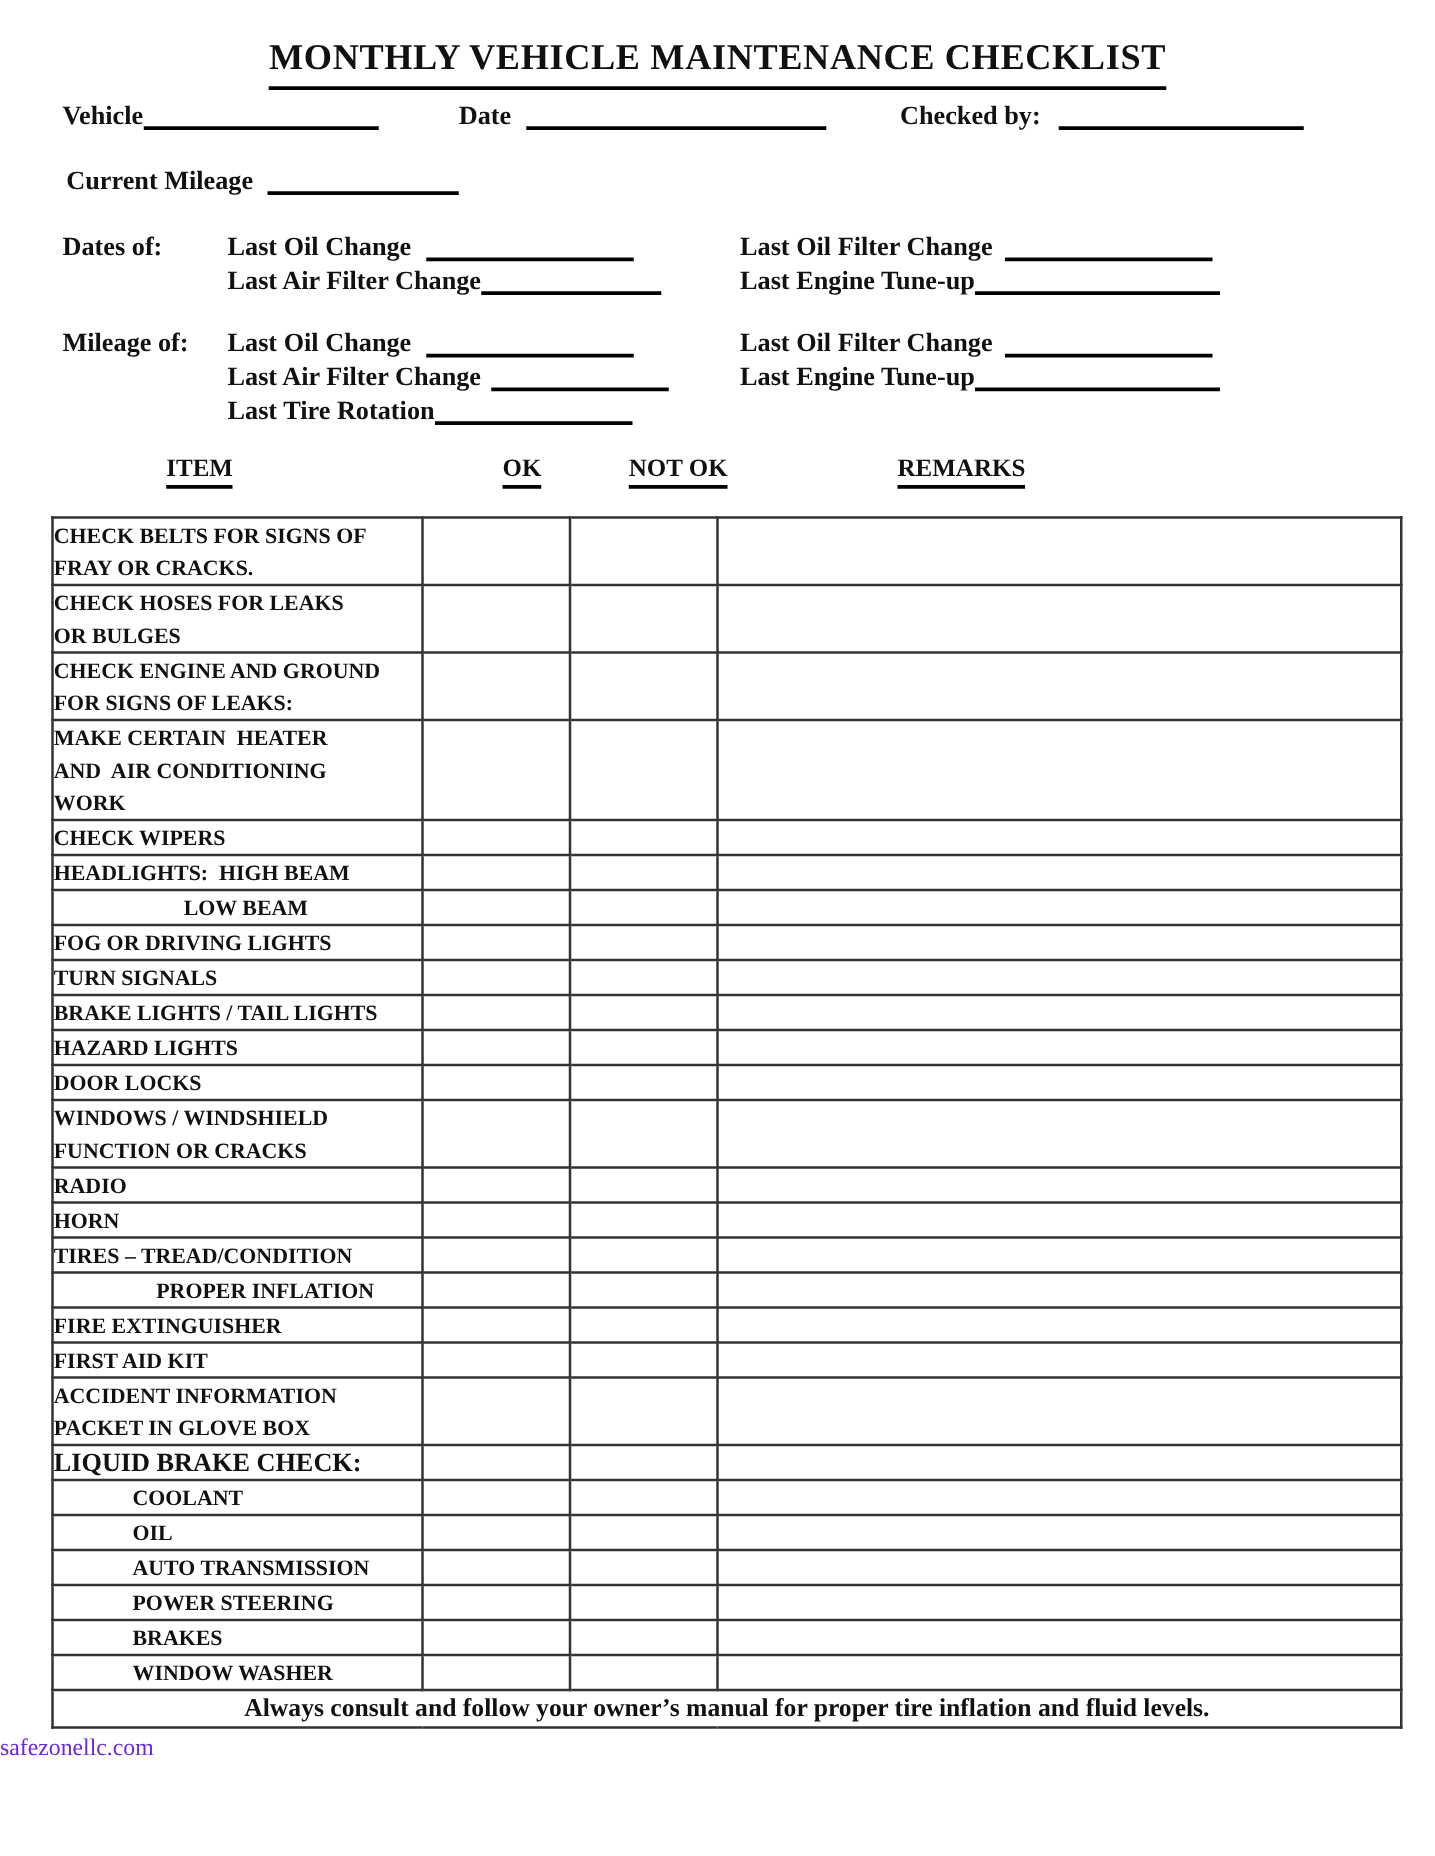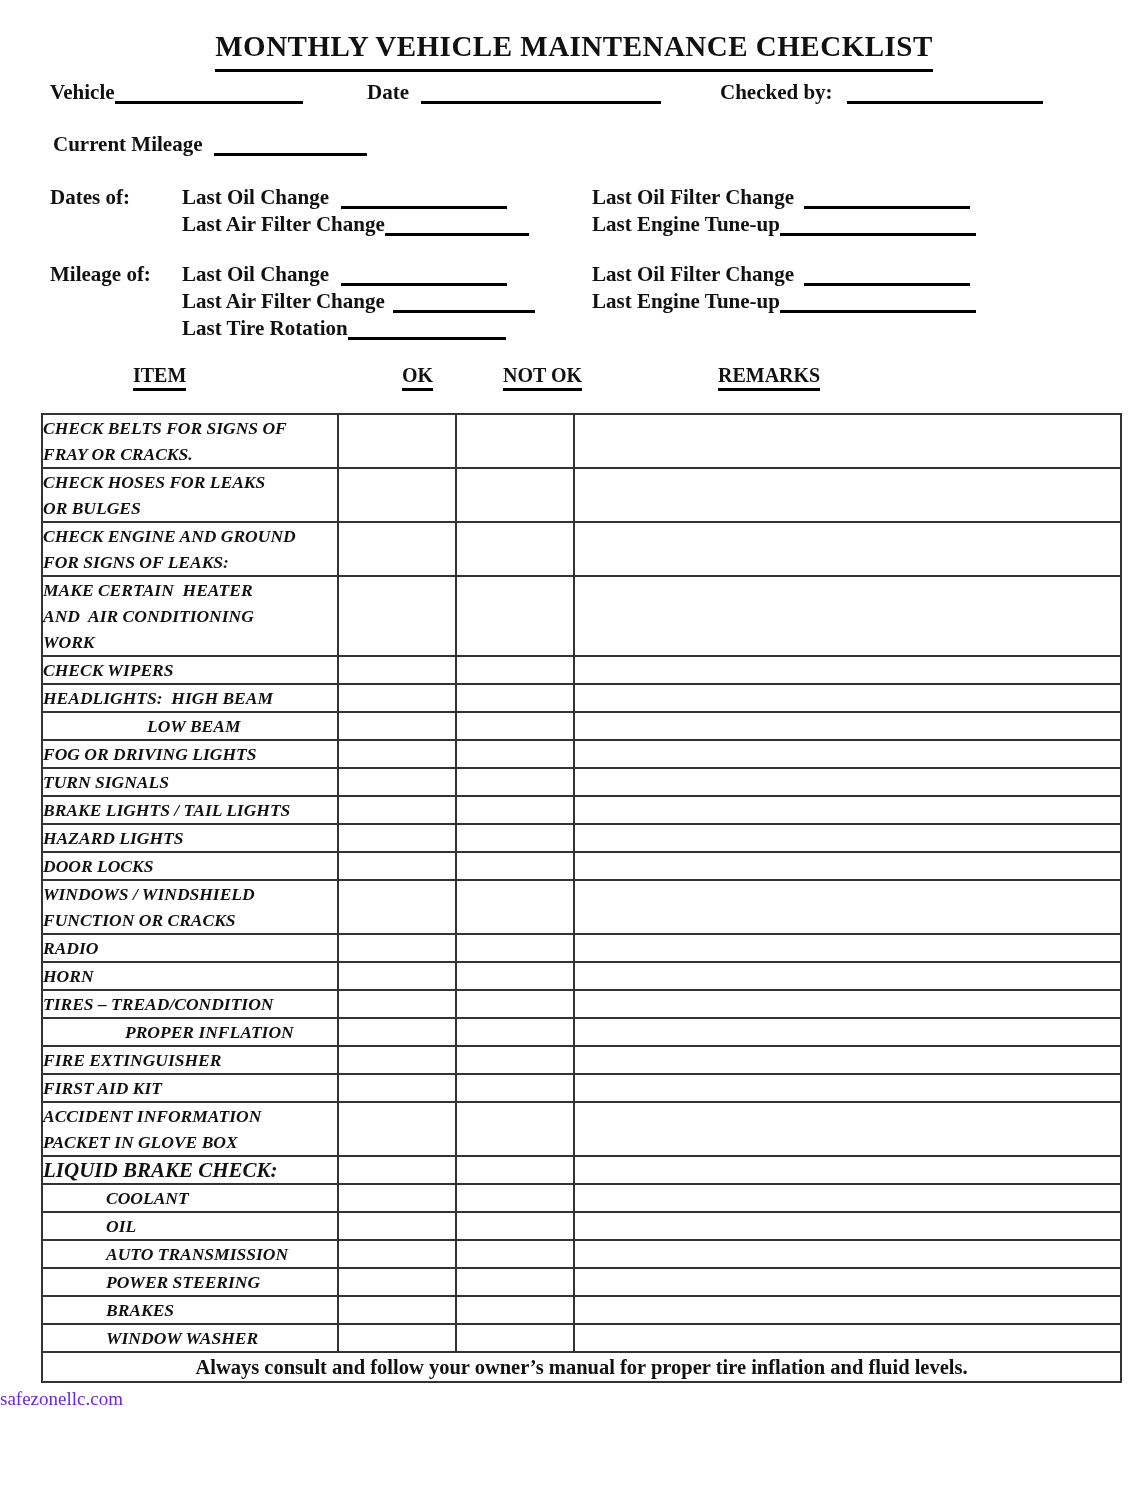--- a/index.html
+++ b/index.html
@@ -34,21 +34,21 @@
   
   table.checklist{
     position:absolute;left:41px;top:413px;
     width:1081px;border-collapse:collapse;table-layout:fixed;
   }
   table.checklist td{
     border:2px solid #333;
     padding:0;vertical-align:middle;
     height:26px;
   }
-  td.item-cell{padding:1px 4px 2px 9px;font-weight:bold;font-size:17.5px;font-style:italic;}
+  td.item-cell{padding:1px 4px 2px 9px;font-weight:bold;font-size:17.5px;}
   td.item-cell div{white-space:pre;line-height:26px;}
   td.item-cell.large{font-size:21px;}
   td.item-cell.ind1{padding-left:63px;}
   td.item-cell.ind2{padding-left:82px;}
   td.item-cell.ind3{padding-left:104px;}
   td.note-cell{
     text-align:center;font-weight:bold;font-size:20.5px;
     height:28px;line-height:28px;
   }
   

